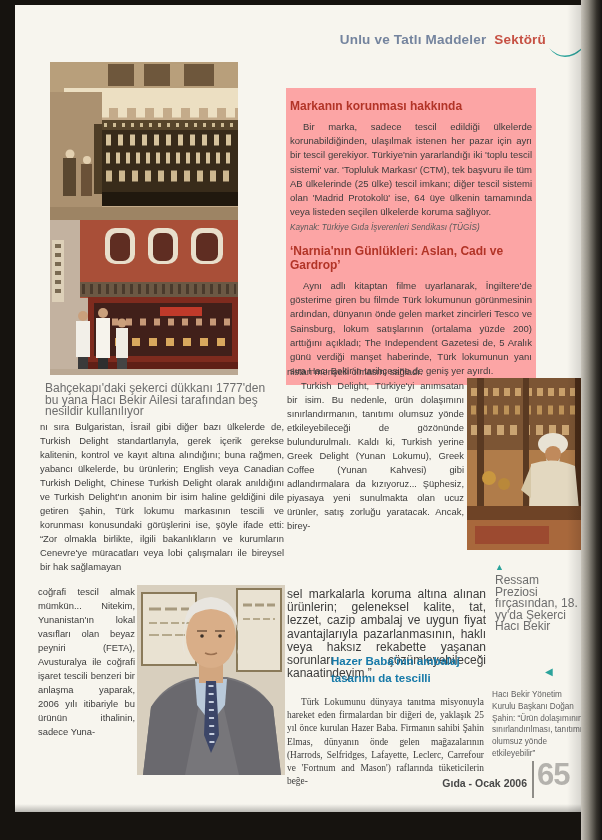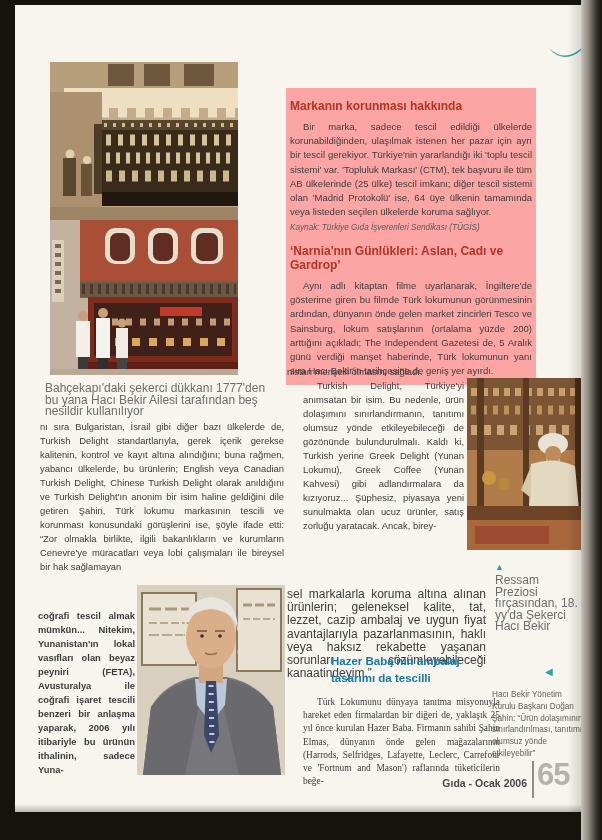--- a/index.html
+++ b/index.html
@@ -14,35 +14,39 @@
        background:linear-gradient(0deg,rgba(0,0,0,0.25),rgba(0,0,0,0));}
   .abs{position:absolute;}
   .hdr{font-size:13.5px;font-weight:bold;color:#74849e;text-align:right;letter-spacing:.2px;}
   .hdr .acc{color:#c65043;}
   .body-txt{font-size:9.4px;line-height:14px;color:#3c3c3c;text-align:justify;}
   .cap{font-size:12px;line-height:11.5px;color:#6d6d6d;}
   .boxx{background:#fca5a5;padding:11px 4px 7px;box-sizing:border-box;width:250px;}
   .boxx h3{margin:0 0 7px;font-size:12px;color:#b23427;font-weight:bold;}
   .boxx .bp{margin:0;font-size:9.5px;line-height:14.2px;color:#3c3c3c;text-align:justify;text-indent:13px;}
   .src{margin-top:4px;font-size:8.2px;font-style:italic;color:#5a5a5a;}
-  .indent{text-indent:14px;margin-left:16px;}
+  .indent{text-indent:14px;}
   .h-blue{font-size:11.5px;font-weight:bold;color:#1679a8;line-height:16.5px;margin-left:44px;}
   .quote-side{font-size:8.2px;line-height:11.8px;color:#5f5f5f;}
   .tri{color:#2ba39b;font-size:9px;line-height:10px;display:block;}
   .tri-inline{color:#2ba39b;font-size:10px;}
   .footer-j{font-size:10.5px;font-weight:bold;color:#474747;text-align:right;}
   .footer-n{font-size:31px;font-weight:bold;color:#b4b2ad;letter-spacing:-1px;}
   .vline{width:2px;background:#8f8d88;}
   svg{display:block;}
 </style>
 </head>
 <body>
 
 <div class="page">
 
+  <div class="abs hdr" style="left:290px;top:27px;width:241px;">
+    <span>Unlu ve Tatlı Maddeler</span>
+    <span class="acc">&nbsp;</span><span class="acc">Sektörü</span>
+  </div>
   <div class="abs" style="left:533px;top:17px;">
     <svg width="46" height="44" viewBox="0 0 46 44">
       <path d="M1,26 Q18,43 38,22 Q45,14 44,3 Q42,25 26,33 Q11,39 1,26 Z" fill="#2ba39b"></path>
     </svg>
   </div>
 
   <div class="abs" style="left:35px;top:57px;">
     <svg width="188" height="158" viewBox="0 0 188 158">
       <rect width="188" height="158" fill="#c4ab8a"></rect>
       <rect x="0" y="0" width="188" height="30" fill="#b89f7b"></rect>
@@ -97,21 +101,21 @@
       <circle cx="72" cy="103" r="4.5" fill="#caa07c"></circle>
       <rect x="66" y="108" width="12" height="30" fill="#efece4"></rect>
       <rect x="67" y="138" width="10" height="11" fill="#444"></rect>
     </svg>
   </div>
 
   <div class="abs cap" style="left:30px;top:378px;width:232px;">Bahçekapı'daki şekerci dükkanı 1777'den bu yana Hacı Bekir Ailesi tarafından beş nesildir kullanılıyor</div>
 
   <div class="abs body-txt" style="left:25px;top:415px;width:244px;">nı sıra Bulgaristan, İsrail gibi diğer bazı ülkelerde de, Turkish Delight standartlarıyla, gerek içerik gerekse kalitenin, kontrol ve kayıt altına alındığını; buna rağmen, yabancı ülkelerde, bu ürünlerin; English veya Canadian Turkish Delight, Chinese Turkish Delight olarak anıldığını ve Turkish Delight'ın anonim bir isim haline geldiğini dile getiren Şahin, Türk lokumu markasının tescili ve korunması konusundaki görüşlerini ise, şöyle ifade etti: “Zor olmakla birlikte, ilgili bakanlıkların ve kurumların Cenevre'ye müracatları veya lobi çalışmaları ile bireysel bir hak sağlamayan</div>
 
-  <div class="abs body-txt" style="left:23px;top:604px;width:97px;font-weight:bold;">coğrafi tescil almak mümkün... Nitekim, Yunanistan'ın lokal vasıfları olan beyaz peyniri (FETA), Avusturalya ile coğrafi işaret tescili benzeri bir anlaşma yaparak, 2006 yılı itibariyle bu ürünün ithalinin, sadece Yuna-</div>
+  <div class="abs body-txt" style="left:23px;top:580px;width:97px;">coğrafi tescil almak mümkün... Nitekim, Yunanistan'ın lokal vasıfları olan beyaz peyniri (FETA), Avusturalya ile coğrafi işaret tescili benzeri bir anlaşma yaparak, 2006 yılı itibariyle bu ürünün ithalinin, sadece Yuna-</div>
 
   <div class="abs" style="left:122px;top:580px;">
     <svg width="148" height="190" viewBox="0 0 148 190">
       <rect width="148" height="190" fill="#d8cfbe"></rect>
       <rect x="5" y="8" width="54" height="72" fill="#e9e2d2" stroke="#8a7a5a" stroke-width="2"></rect>
       <line x1="12" y1="24" x2="52" y2="24" stroke="#a79a7e" stroke-width="3" stroke-dasharray="12,4"></line>
       <line x1="12" y1="38" x2="52" y2="38" stroke="#b5a98c" stroke-width="2" stroke-dasharray="8,3"></line>
       <line x1="12" y1="50" x2="52" y2="50" stroke="#b5a98c" stroke-width="2" stroke-dasharray="10,3"></line>
       <rect x="100" y="4" width="44" height="82" fill="#e9e2d2" stroke="#8a7a5a" stroke-width="2"></rect>
       <line x1="106" y1="20" x2="138" y2="20" stroke="#a79a7e" stroke-width="3" stroke-dasharray="9,3"></line>

